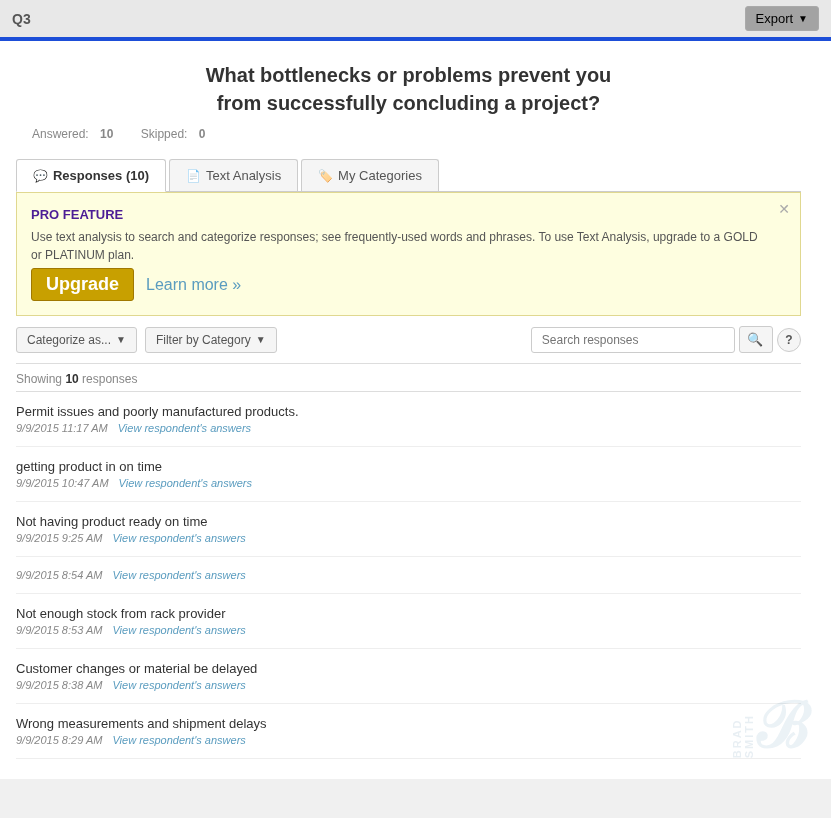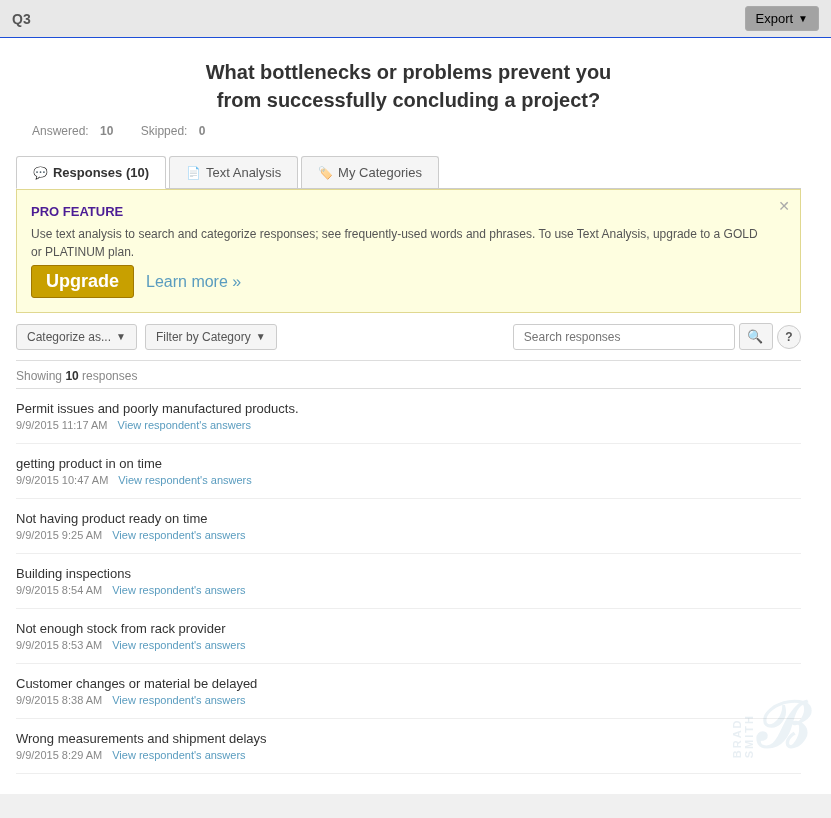--- a/index.html
+++ b/index.html
@@ -8,21 +8,21 @@
       font-size: 13px;
       background: #f0f0f0;
       color: #333;
       width: 831px;
       min-height: 818px;
     }
 
     
     .top-bar {
       background: #e8e8e8;
-      border-bottom: 1px solid #1d4ed8;
+      border-bottom: 4px solid #1d4ed8;
       padding: 6px 12px;
       display: flex;
       justify-content: space-between;
       align-items: center;
     }
     .top-bar-q3 {
       font-size: 14px;
       font-weight: bold;
       color: #555;
     }
@@ -166,21 +166,21 @@
       margin-left: auto;
       display: flex;
       align-items: center;
       gap: 4px;
     }
     .search-input {
       border: 1px solid #ccc;
       border-radius: 3px;
       padding: 5px 10px;
       font-size: 12px;
-      width: 222px;
+      width: 204px;
       color: #999;
     }
     .search-btn {
       background: #f5f5f5;
       border: 1px solid #ccc;
       border-radius: 3px;
       padding: 5px 8px;
       cursor: pointer;
       font-size: 13px;
     }
@@ -217,20 +217,21 @@
       font-size: 13px;
       color: #333;
       margin-bottom: 3px;
     }
     .response-meta {
       font-size: 11px;
       color: #888;
       display: flex;
       align-items: center;
       gap: 10px;
+      font-style: italic;
     }
     .view-answers-link {
       color: #5a9cbf;
       text-decoration: none;
       cursor: pointer;
       font-size: 11px;
     }
 
     
     .watermark {
@@ -339,21 +340,20 @@
       </div>
     </div>
       <div class="response-item">
       <div class="response-text">Not having product ready on time</div>
       <div class="response-meta">
         <span>9/9/2015 9:25 AM</span>
         <a class="view-answers-link">View respondent's answers</a>
       </div>
     </div>
       <div class="response-item">
-      <div class="response-text">Building inspections</div>
       <div class="response-meta">
         <span>9/9/2015 8:54 AM</span>
         <a class="view-answers-link">View respondent's answers</a>
       </div>
     </div>
       <div class="response-item">
       <div class="response-text">Not enough stock from rack provider</div>
       <div class="response-meta">
         <span>9/9/2015 8:53 AM</span>
         <a class="view-answers-link">View respondent's answers</a>

